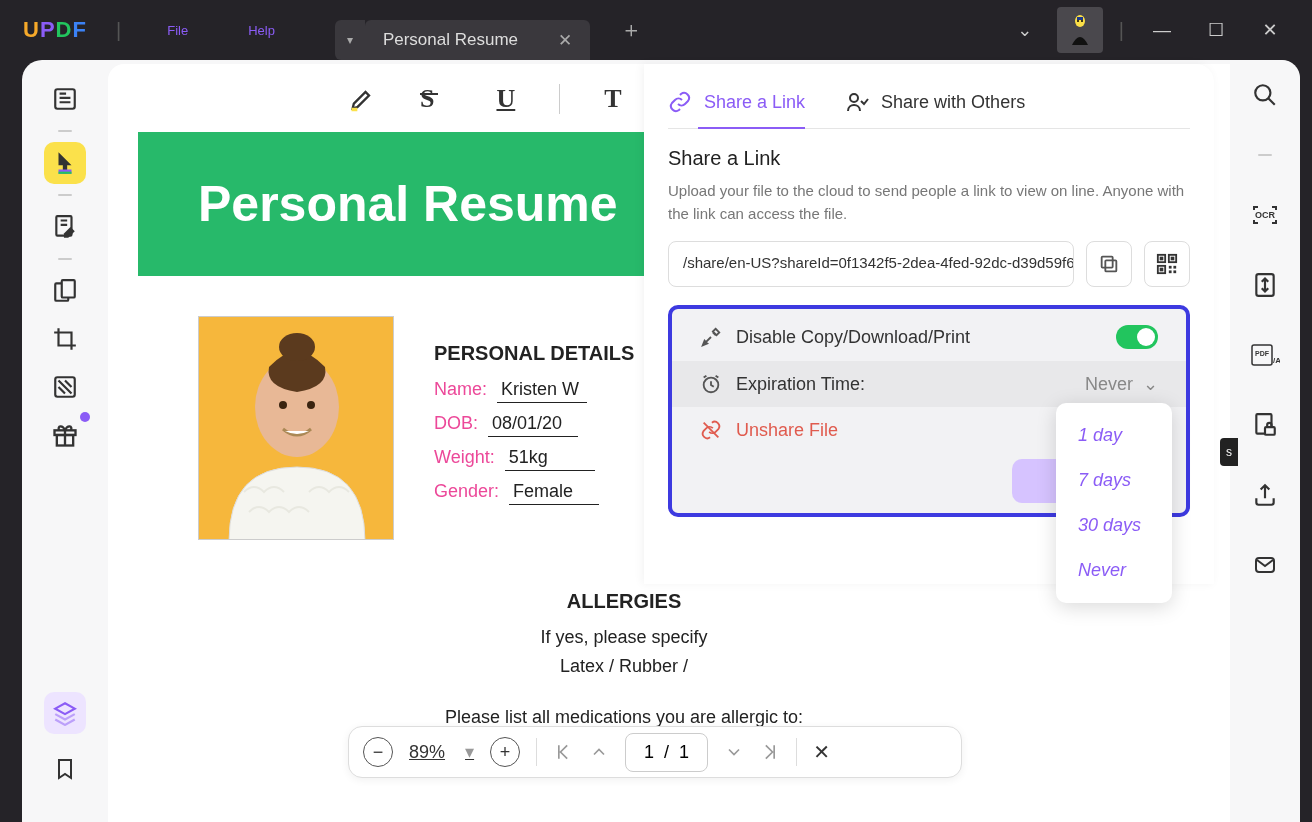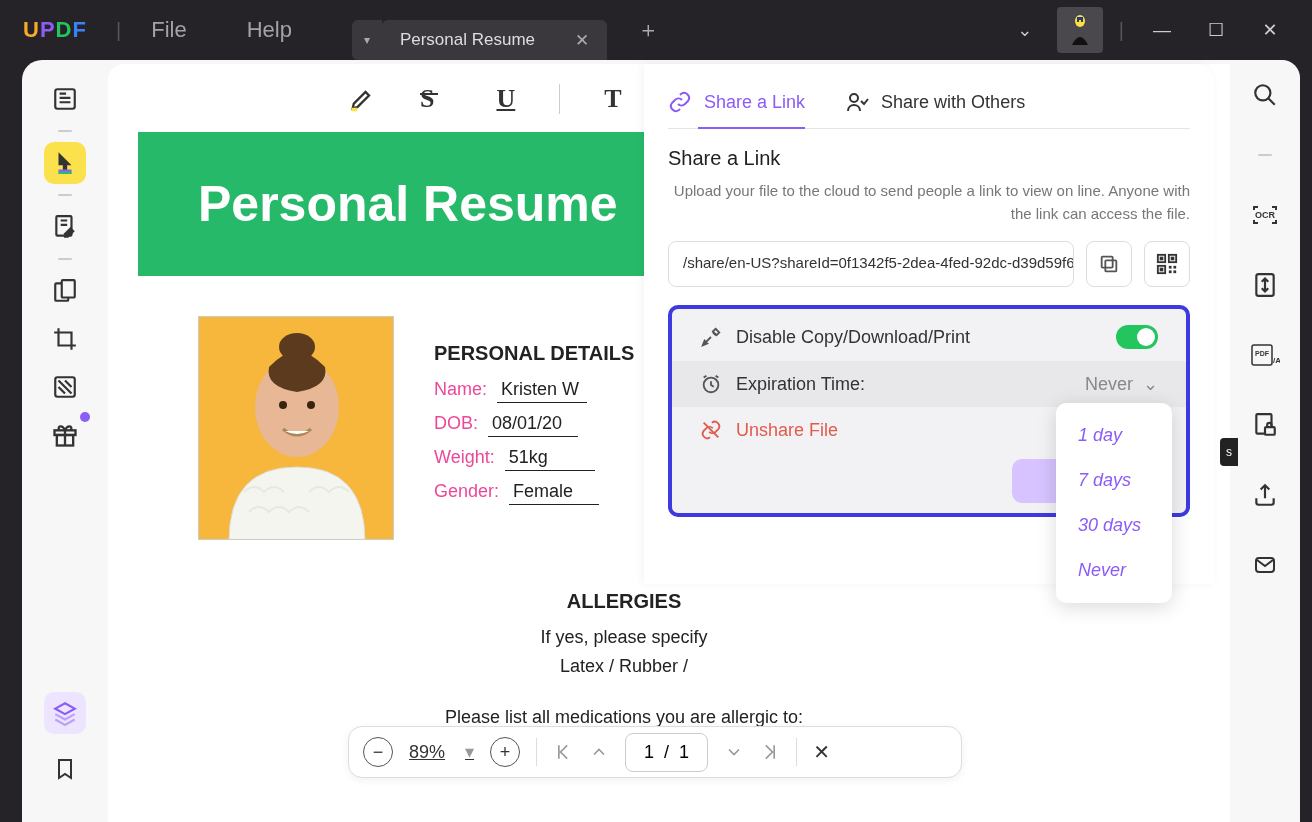--- a/index.html
+++ b/index.html
@@ -1,21 +1,21 @@
 <!DOCTYPE html>
 <html><head>
 <meta charset="utf-8">
 <style>
 * { margin:0; padding:0; box-sizing:border-box; font-family:"Segoe UI",Arial,sans-serif; }
 body { width:1312px; height:822px; background:#252328; overflow:hidden; }
 .titlebar { height:60px; display:flex; align-items:center; color:#ccc; }
 .logo { width:110px; display:flex; justify-content:center; align-items:center; font-weight:900; font-size:22px; letter-spacing:1px; }
 .logo span:nth-child(1){color:#f6a92a}.logo span:nth-child(2){color:#8b5cf6}.logo span:nth-child(3){color:#22c55e}.logo span:nth-child(4){color:#3b82f6}
 .vbar { color:#555; font-size:20px; margin:0 6px; }
-.menu { display:flex; gap:60px; margin-left:24px; font-size:22px; color:#a3a3a3; }
+.menu { display:flex; gap:60px; margin-left:40px; font-size:13px; color:#8b5cf6; }
 .menu div{cursor:pointer;}
 .tabs { display:flex; align-items:center; margin-left:60px; height:100%; }
 .tab-drop { width:30px; height:40px; display:flex; align-items:center; justify-content:center; color:#aaa; font-size:12px; background:#3a383d; border-radius:6px 0 0 6px; position:relative; top:10px;}
 .tab { height:40px; background:#3a383d; display:flex; align-items:center; padding:0 18px; gap:40px; border-radius:6px 6px 0 0; position:relative; top:10px; font-size:17px; color:#ddd;}
 .tab .x{color:#aaa;}
 .newtab { margin-left:30px; color:#aaa; font-size:22px; }
 .tb-right { margin-left:auto; display:flex; align-items:center; gap:10px; padding-right:20px;}
 .tb-right .btn { width:44px; height:40px; display:flex; align-items:center; justify-content:center; color:#ccc; font-size:18px;}
 .avatar-box{width:46px;height:46px;background:#4a484d;border-radius:4px;display:flex;align-items:center;justify-content:center;}
 .avatar-box svg{width:24px;height:30px;}
@@ -47,21 +47,21 @@
 .sec2 h3{font-size:20px;font-weight:800;margin-bottom:14px;}
 .sec2 p{font-size:18px;margin-bottom:8px;}
 
 .share-panel { position:absolute; top:4px; right:86px; width:570px; background:#fff; border-radius:0 18px 0 0; box-shadow:-2px 0 10px rgba(0,0,0,0.05); padding:26px 24px 0 24px; height:520px;}
 .share-tabs{display:flex; gap:40px; border-bottom:1px solid #e5e5e5; padding-bottom:14px; margin-bottom:18px;}
 .share-tab{display:flex;align-items:center;gap:12px;font-size:18px;color:#333;cursor:pointer;}
 .share-tab.active span{color:#8b5cf6;}
 .share-tab.active{position:relative;}
 .share-tab.active::after{content:"";position:absolute;bottom:-15px;left:30px;right:0;height:2px;background:#8b5cf6;}
 .sp-title{font-size:20px;color:#222;margin-bottom:10px;}
-.sp-desc{font-size:15px;color:#777;line-height:1.5;margin-bottom:16px;text-align:right;}
+.sp-desc{font-size:15px;color:#777;line-height:1.5;margin-bottom:16px;}
 .linkrow{display:flex;gap:12px;margin-bottom:18px;}
 .linkbox{flex:1;border:1px solid #ddd;border-radius:8px;padding:12px 14px;font-size:15px;color:#333;white-space:nowrap;overflow:hidden;}
 .iconbtn{width:46px;height:46px;border:1px solid #ddd;border-radius:8px;display:flex;align-items:center;justify-content:center;}
 .opts{border:4px solid #3d3ae0;border-radius:10px;background:#f2f2f4;padding:4px 0 60px 0;position:relative;}
 .opt-row{display:flex;align-items:center;padding:12px 28px;font-size:18px;color:#333;gap:14px;}
 .opt-row.exp{background:#e8e8ea;}
 .toggle{margin-left:auto;width:42px;height:24px;background:#22c55e;border-radius:20px;position:relative;}
 .toggle::after{content:"";position:absolute;right:3px;top:3px;width:18px;height:18px;background:#fff;border-radius:50%;}
 .exp-val{margin-left:auto;color:#888;display:flex;align-items:center;gap:10px;}
 .unshare{color:#e05b4e;}

